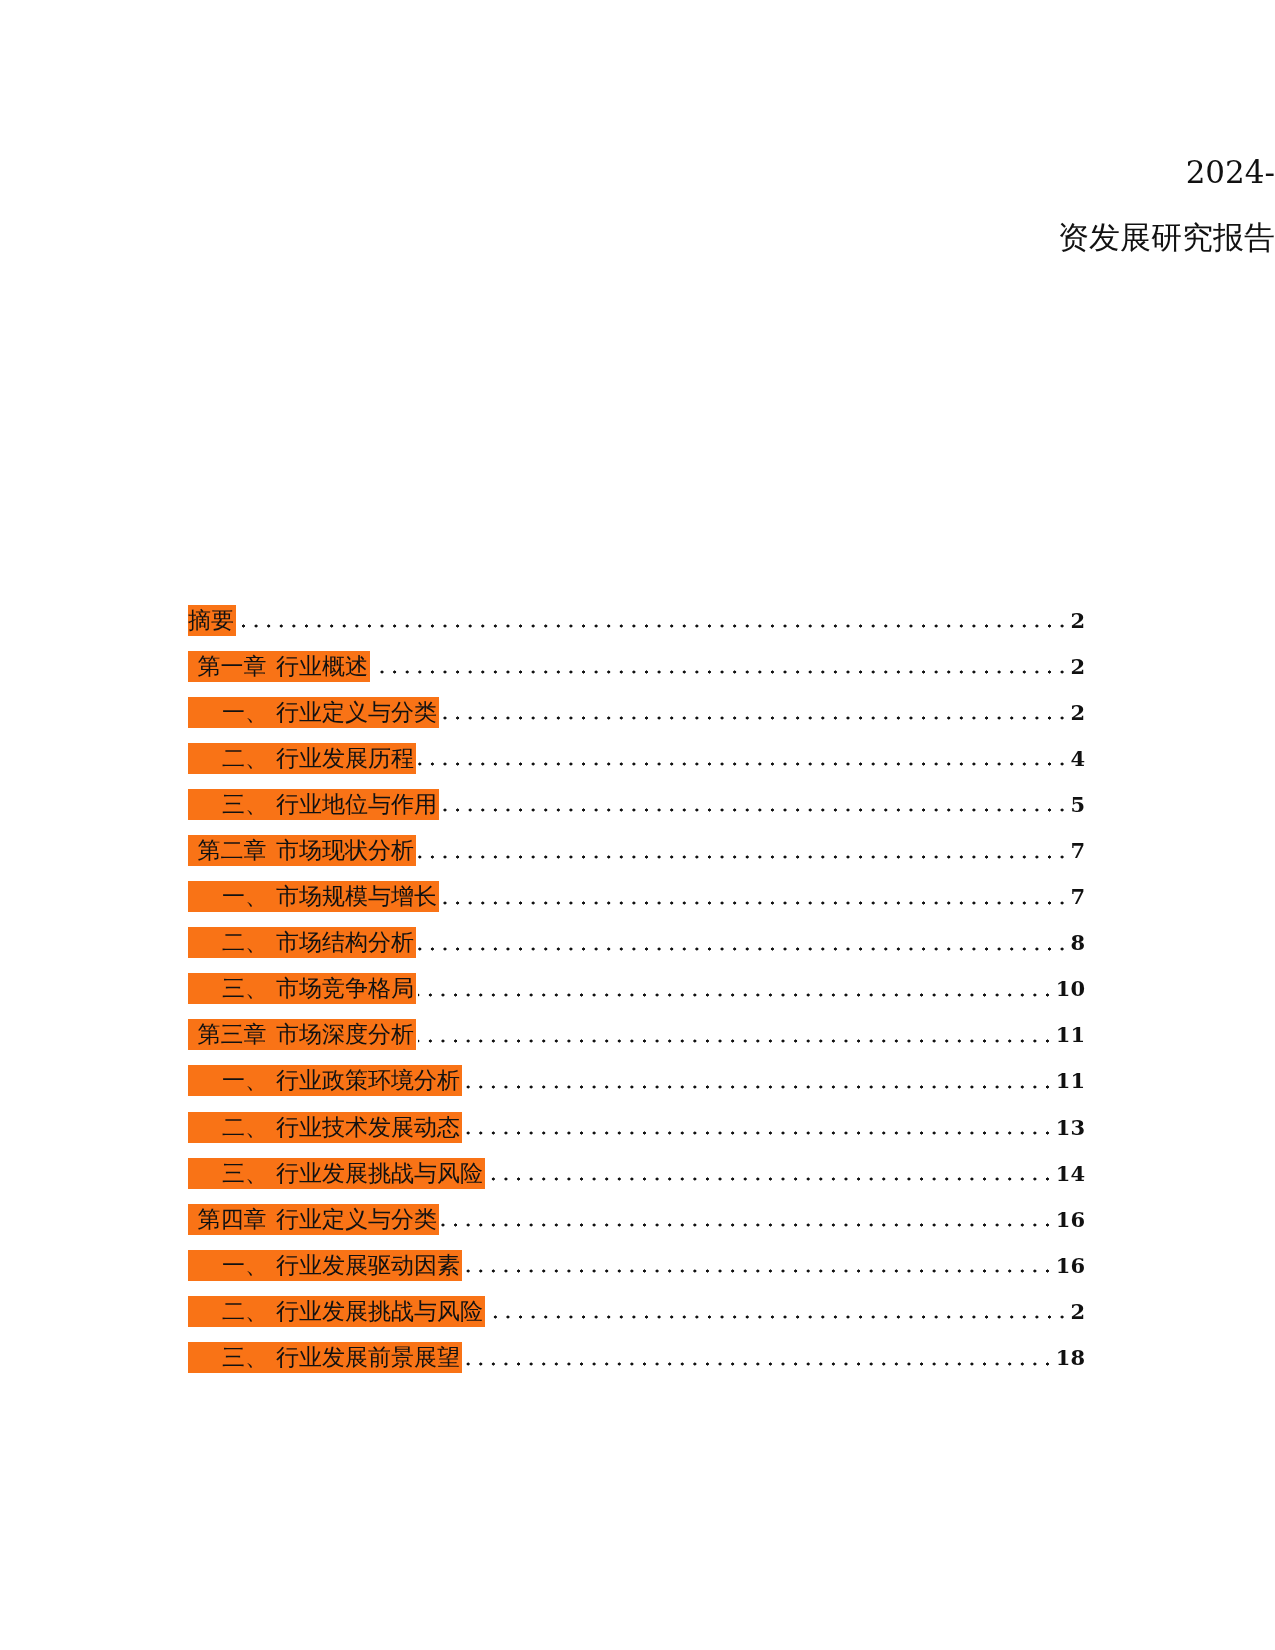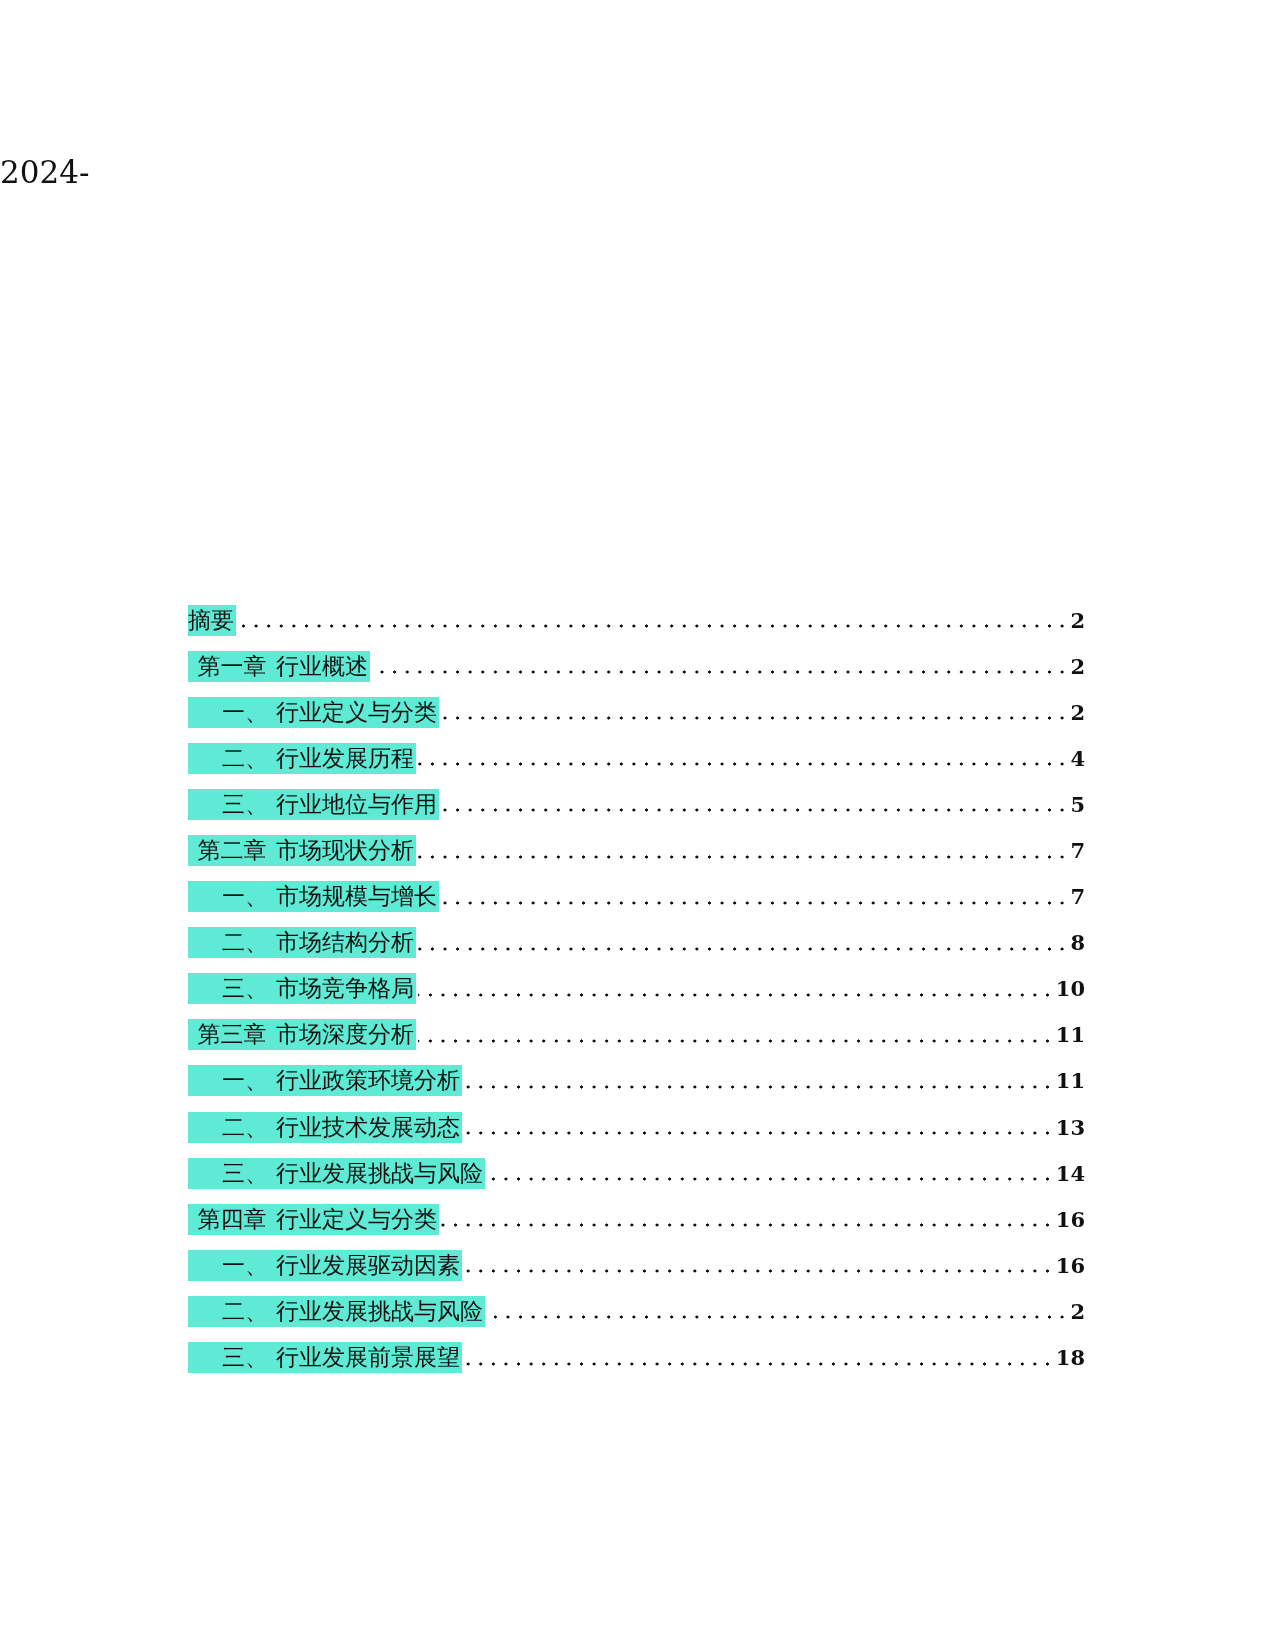--- a/index.html
+++ b/index.html
@@ -13,21 +13,21 @@
     position: relative;
     overflow: hidden;
     color: #111111;
     font-family: "DejaVu Serif", "Liberation Serif", serif;
   }
   .title-block {
     position: absolute;
     left: 0;
     top: 140px;
     width: 1275px;
-    text-align: left;
+    text-align: right;
   }
   .title-line {
     display: block;
     font-size: 31px;
     line-height: 65px;
     height: 65px;
     white-space: nowrap;
     font-family: "DejaVu Serif", "Liberation Serif", serif;
     letter-spacing: 0px;
   }
@@ -42,21 +42,21 @@
     height: 46.1px;
     display: flex;
     align-items: center;
     font-size: 23px;
     font-family: "DejaVu Sans", "Liberation Sans", sans-serif;
   }
   .toc-label {
     display: flex;
     align-items: center;
     white-space: nowrap;
-    background: #5eead4;
+    background: #f97316;
     padding-right: 2px;
     position: relative;
     z-index: 2;
     font-family: Liberation Serif, serif;
   }
   .toc-prefix {
     display: inline-block;
     white-space: nowrap;
     text-align: center;
   }
@@ -81,20 +81,21 @@
     font-weight: bold;
     min-width: 10px;
     text-align: right;
   }
 </style>
 </head>
 <body>
 
 <div class="title-block">
   <span class="title-line">2024-</span>
+  <span class="title-line">资发展研究报告</span>
 </div>
 
 <div class="toc">
   <div class="toc-row row-abstract">
     <span class="toc-label">
       <span class="toc-prefix"></span>
       <span>摘要</span>
     </span>
     <span class="toc-leader"></span>
     <span class="toc-page">2</span>

